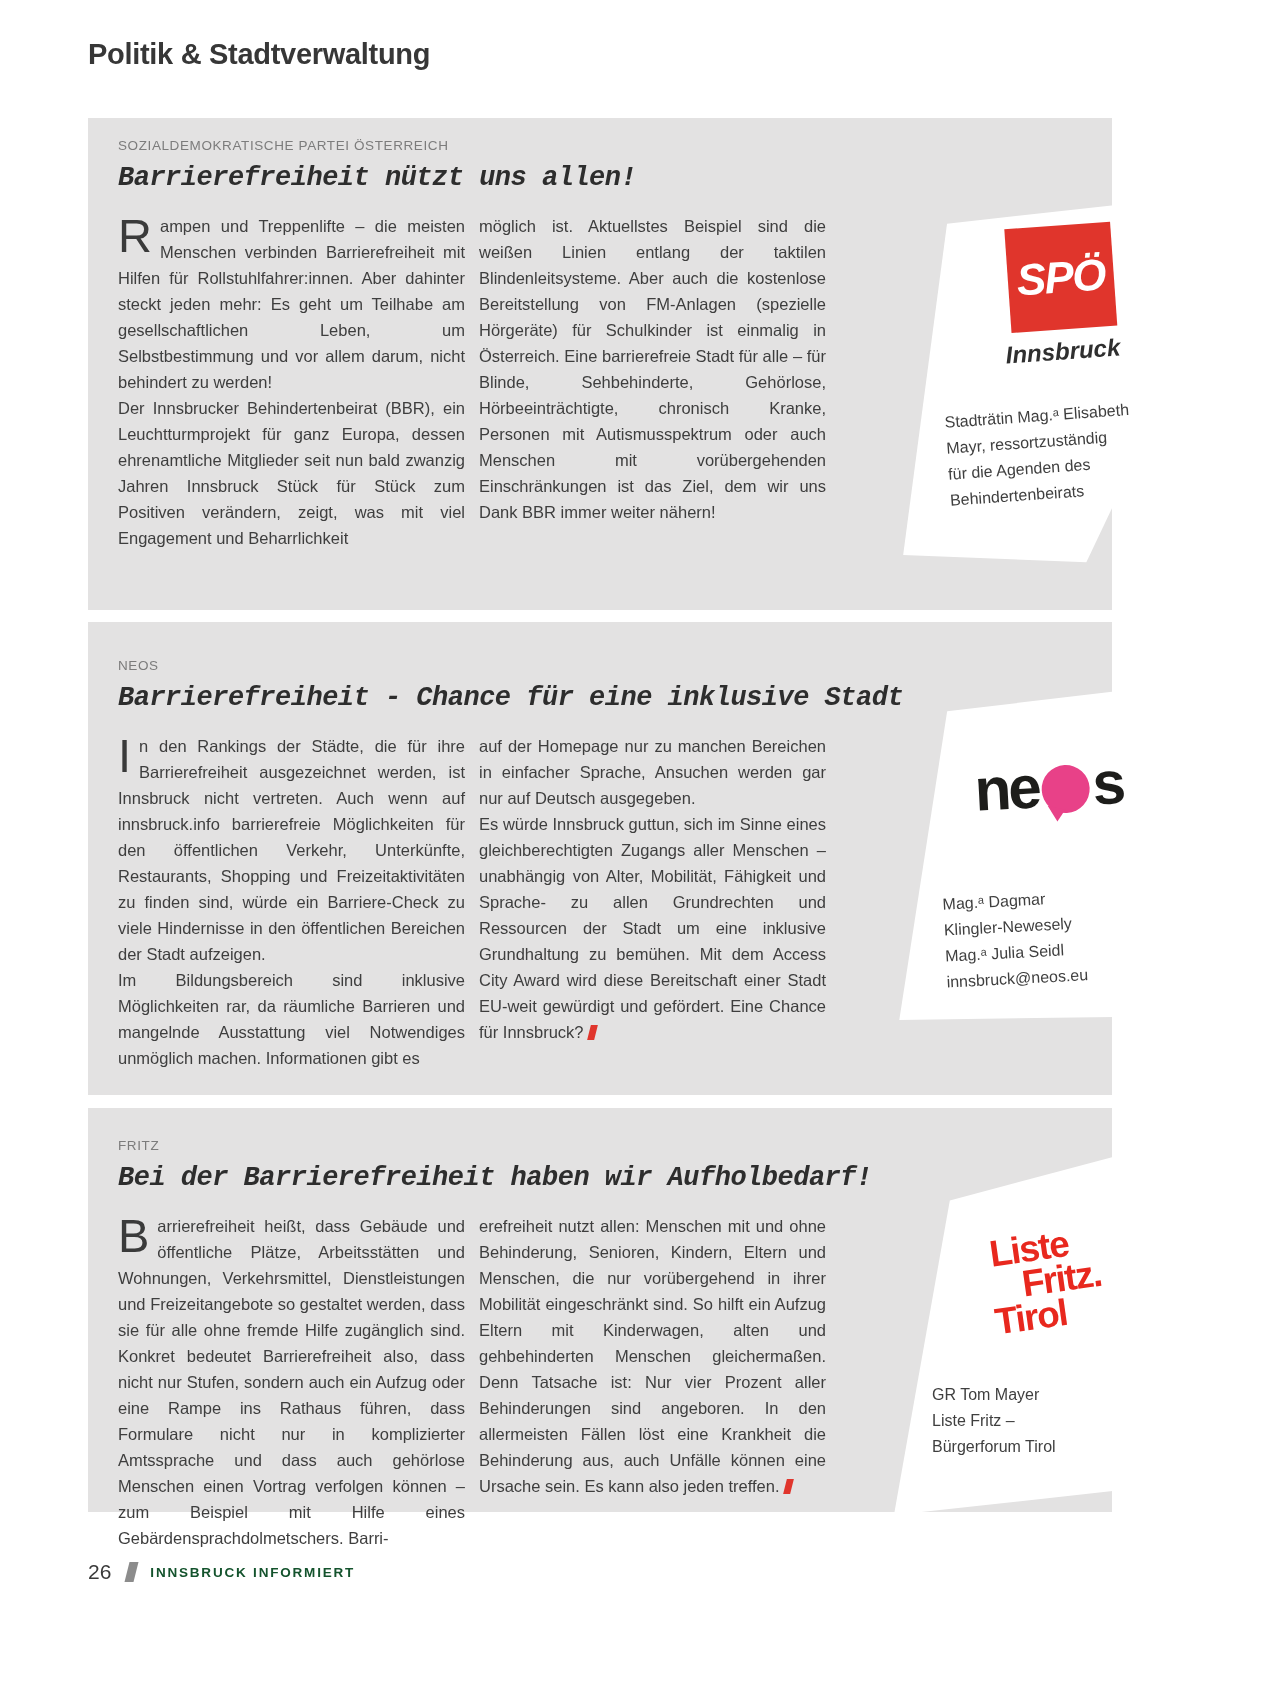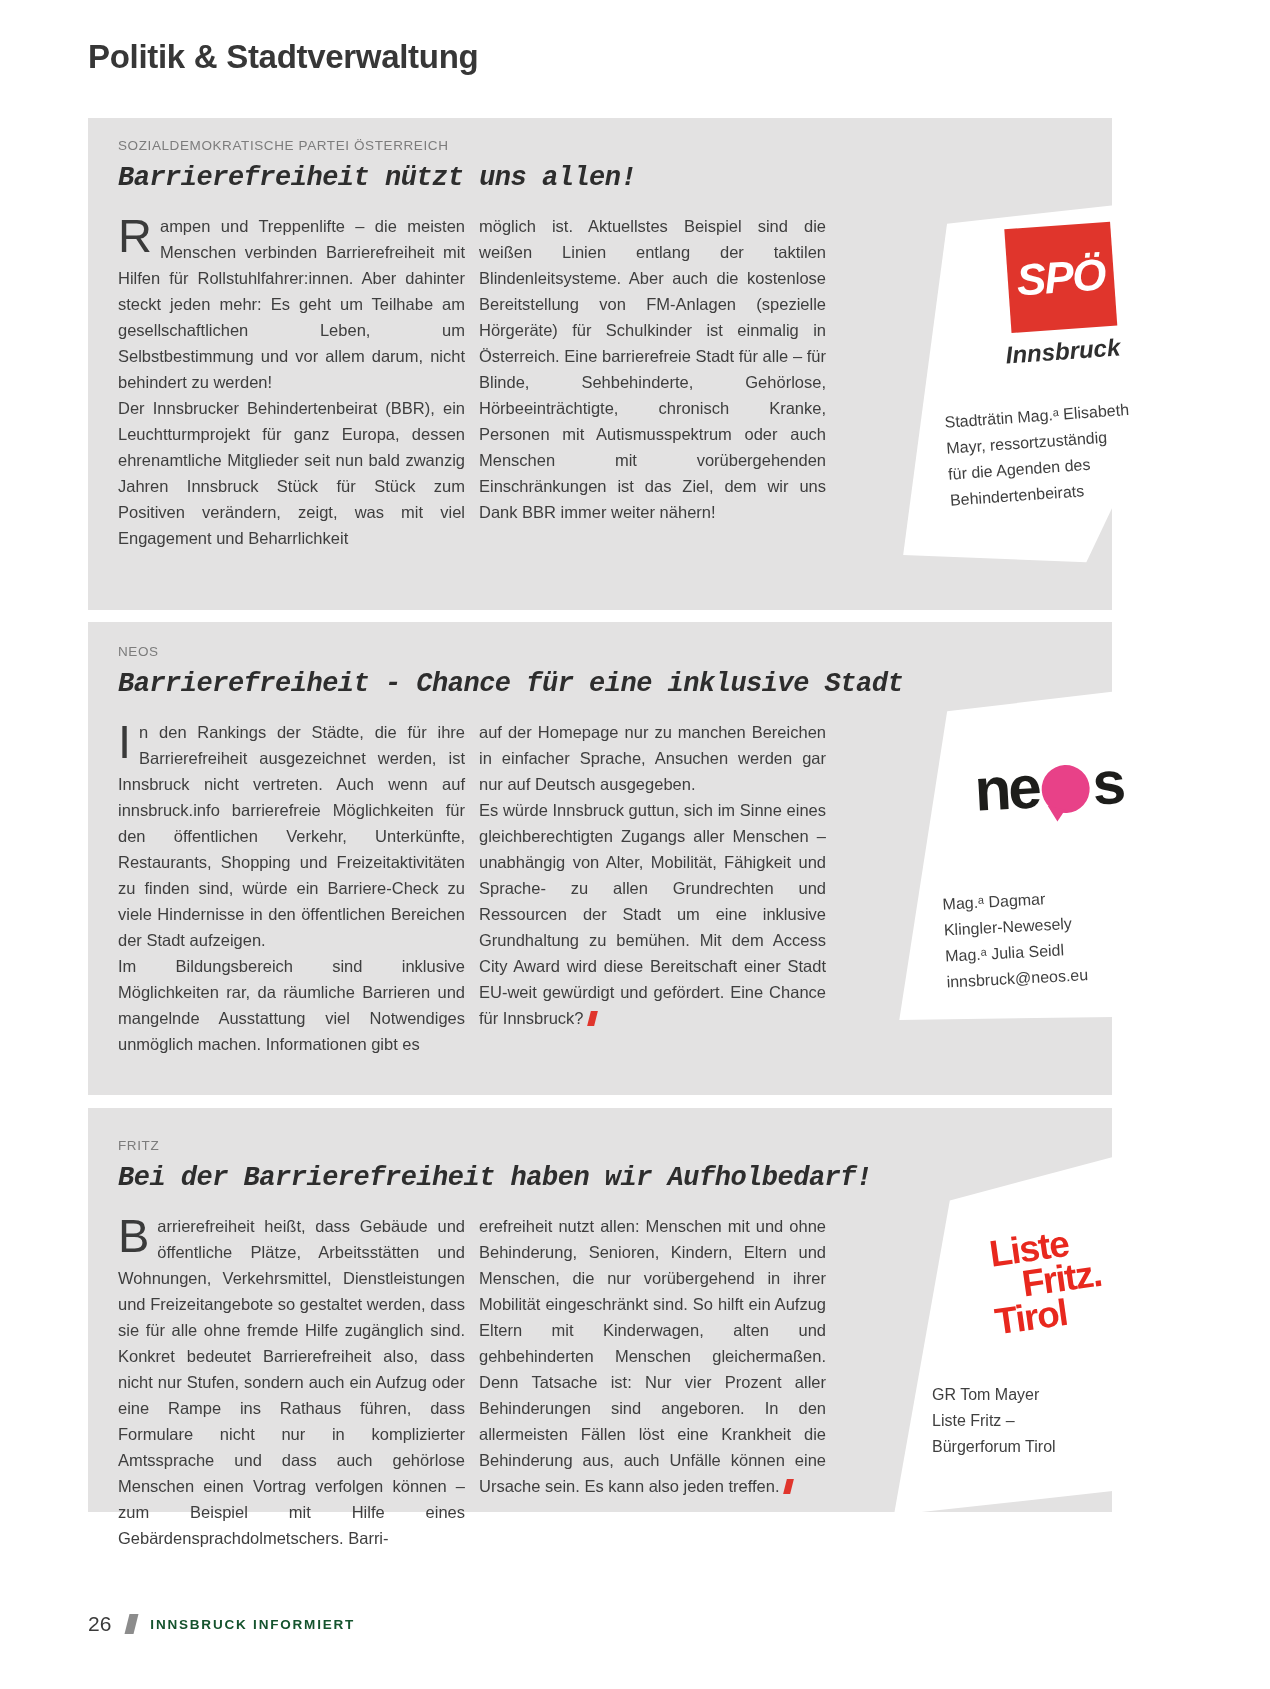--- a/index.html
+++ b/index.html
@@ -2,29 +2,29 @@
 <html><head>
 <meta charset="utf-8">
 <style>
   html,body{margin:0;padding:0;background:#fff;}
   .page{
     position:relative;width:1270px;height:1689px;background:#ffffff;
     font-family:"Liberation Sans",sans-serif;overflow:hidden;
   }
   .header{
     position:absolute;left:88px;top:38px;margin:0;
-    font-size:33px;font-weight:700;color:#373737;letter-spacing:-0.3px;
+    font-size:29px;font-weight:700;color:#373737;letter-spacing:-0.3px;
   }
   
   .panel{
     position:absolute;left:88px;width:1024px;background:#e3e2e2;
     box-sizing:border-box;padding-left:30px;
   }
   .panel1{top:118px;height:492px;padding-top:20px;}
-  .panel2{top:622px;height:473px;padding-top:22px;}
+  .panel2{top:622px;height:473px;padding-top:36px;}
   .panel3{top:1108px;height:404px;padding-top:30px;}
   .kicker{
     font-size:13.5px;color:#7c7c7c;letter-spacing:0.6px;margin:0 0 10px 0;
   }
   .title{
     margin:0 0 20px 0;font-size:27px;font-style:italic;font-weight:700;
     color:#2d2d2d;letter-spacing:-0.5px;white-space:nowrap;font-family:Liberation Mono, monospace;
   }
   .cols{display:flex;gap:14px;width:708px;}
   .col{
@@ -91,21 +91,21 @@
   }
   
   .fritz-logo{
     position:absolute;left:116px;top:85px;transform:rotate(-8deg);
     font-size:37px;line-height:34px;font-weight:700;color:#e8281e;
     letter-spacing:-1.5px;white-space:nowrap;
   }
   .fl2{margin-left:28px;}
   .fl3{margin-left:-4px;}
   
-  .footer{position:absolute;left:88px;top:1612px;display:flex;align-items:center;}
+  .footer{position:absolute;left:88px;top:1560px;display:flex;align-items:center;}
   .pagenum{font-size:21px;color:#3a3a3a;}
   .fslash{
     display:inline-block;width:9px;height:20px;background:#8c8c8c;
     transform:skewX(-14deg);margin:0 14px 0 16px;
   }
   .mag{font-size:13.5px;font-weight:700;letter-spacing:1.8px;color:#14532d;}
 </style>
 </head>
 <body>
 

